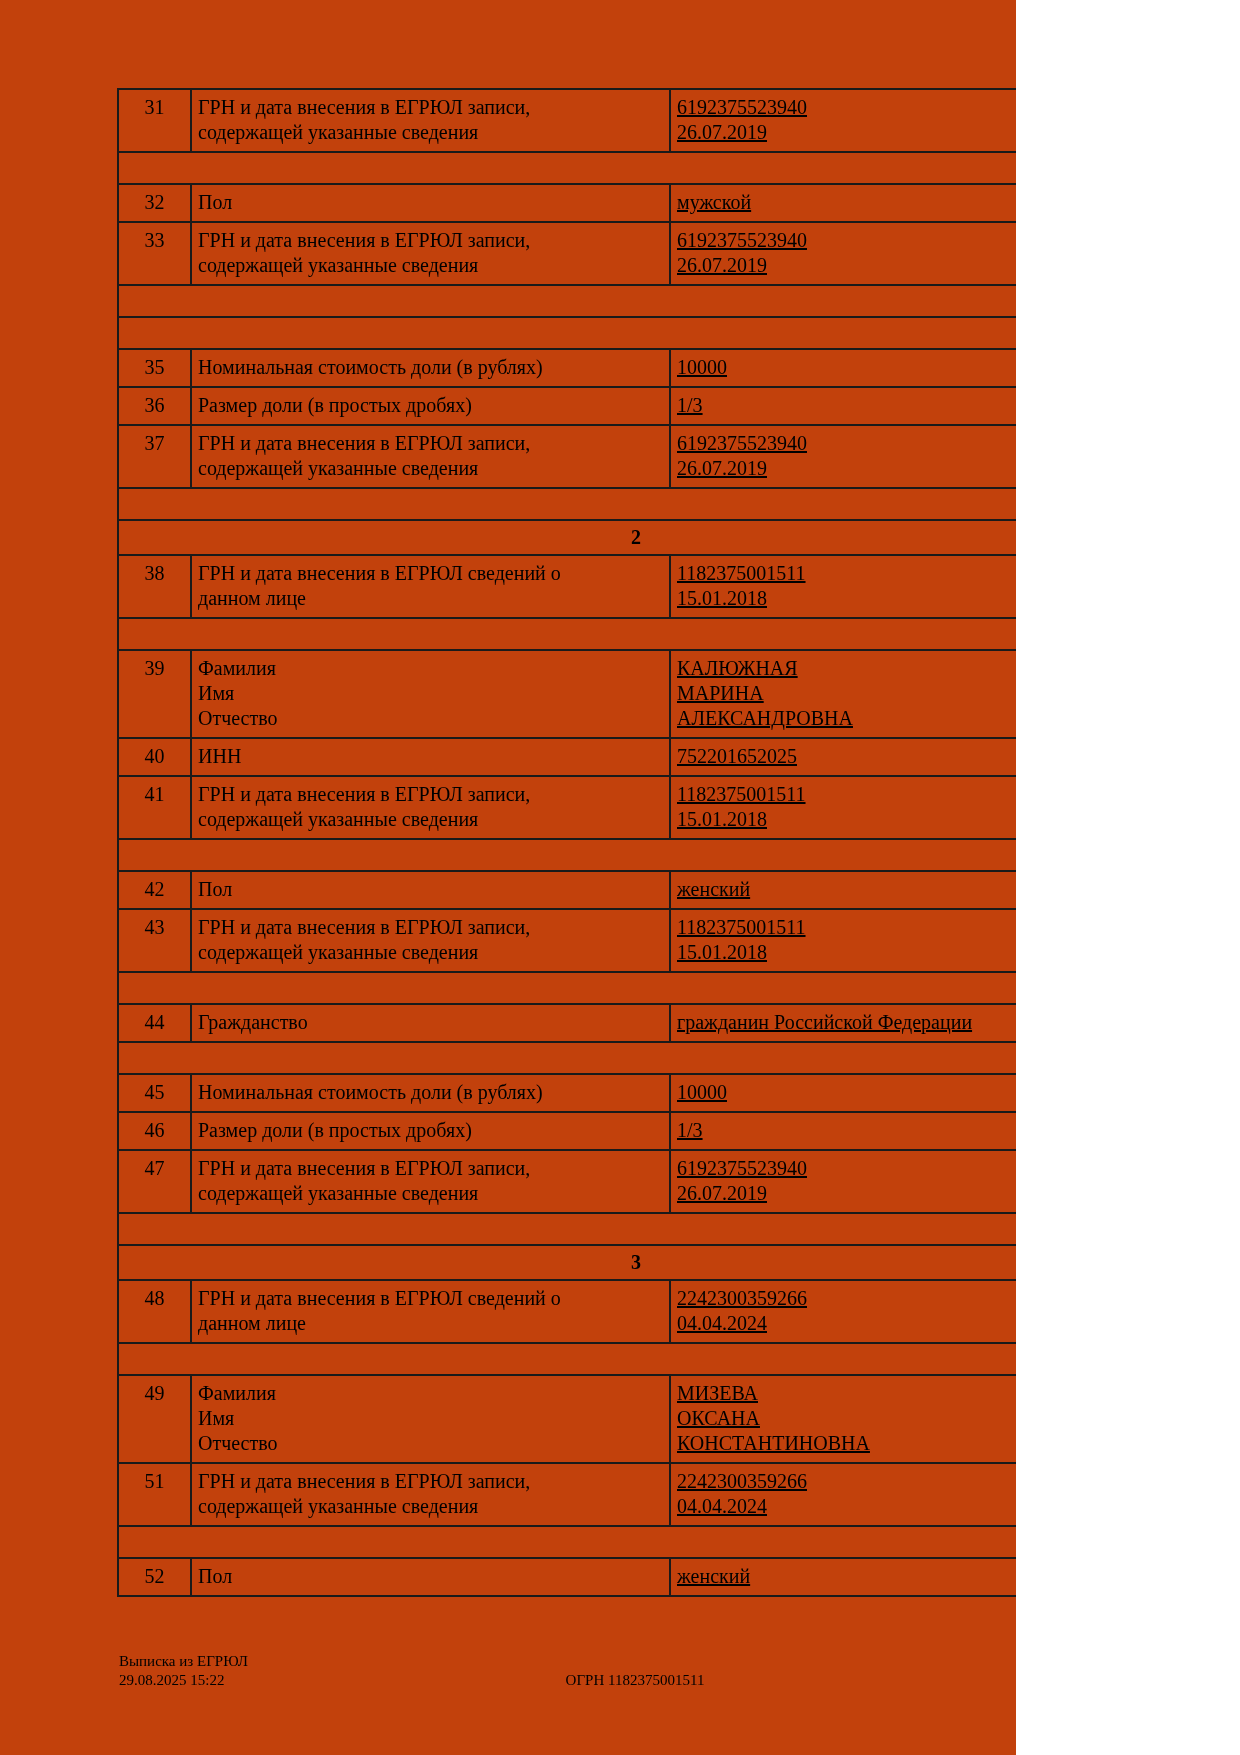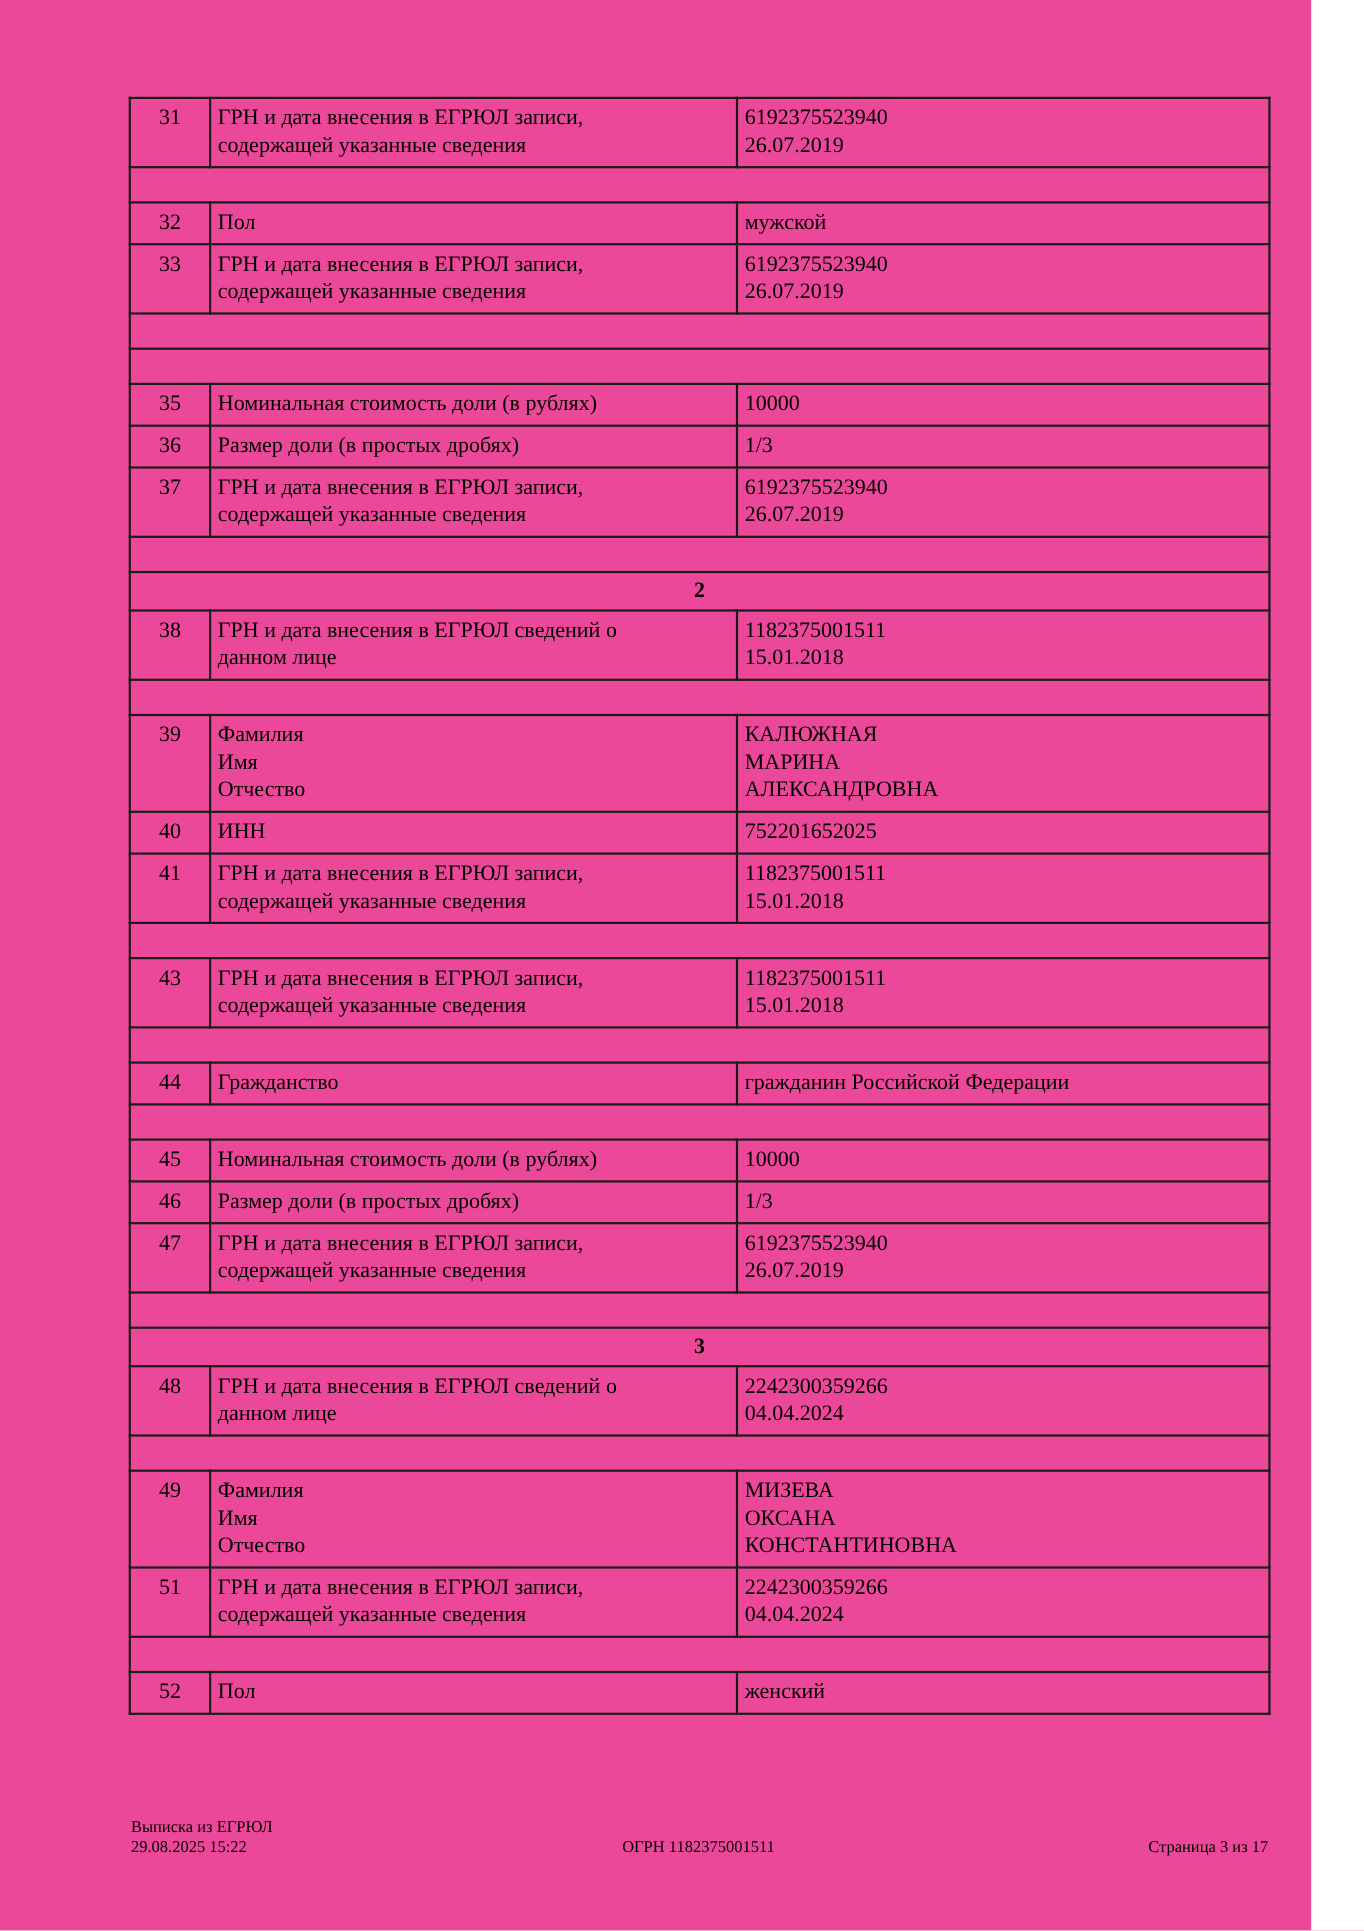--- a/index.html
+++ b/index.html
@@ -2,23 +2,23 @@
 <html><head>
 <meta charset="utf-8">
 <style>
   html, body {
     margin: 0;
     padding: 0;
     background: #ffffff;
   }
   .page {
     position: relative;
-    width: 1192px;
+    width: 1016px;
     height: 1755px;
-    background: #ec4899;
+    background: #c2410c;
     color: #000000;
     font-family: "Liberation Serif", serif;
     overflow: hidden;
   }
   table.doc-table {
     position: absolute;
     left: 117px;
     top: 88px;
     width: 1036px;
     border-collapse: collapse;
@@ -36,20 +36,21 @@
   }
   td.cell-num {
     text-align: center;
     padding: 5px 2px 6px 2px;
   }
   td.cell-label {
     padding: 5px 12px 6px 6px;
   }
   td.cell-value {
     padding: 5px 8px 6px 6px;
+    text-decoration: underline;
   }
   td.spacer-cell {
     height: 30px;
     padding: 0;
   }
   td.section-cell {
     text-align: center;
     font-weight: bold;
     padding: 4px 0 4px 0;
   }
@@ -213,20 +214,29 @@
             <div>ГРН и дата внесения в ЕГРЮЛ записи,</div>
             <div>содержащей указанные сведения</div>
           </td>
           <td class="cell-value">
             <div>1182375001511</div>
             <div>15.01.2018</div>
           </td>
         </tr>
         <tr>
           <td colspan="3" class="spacer-cell"></td>
+        </tr>
+        <tr>
+          <td class="cell-num">42</td>
+          <td class="cell-label">
+            <div>Пол</div>
+          </td>
+          <td class="cell-value">
+            <div>женский</div>
+          </td>
         </tr>
         <tr>
           <td class="cell-num">43</td>
           <td class="cell-label">
             <div>ГРН и дата внесения в ЕГРЮЛ записи,</div>
             <div>содержащей указанные сведения</div>
           </td>
           <td class="cell-value">
             <div>1182375001511</div>
             <div>15.01.2018</div>

